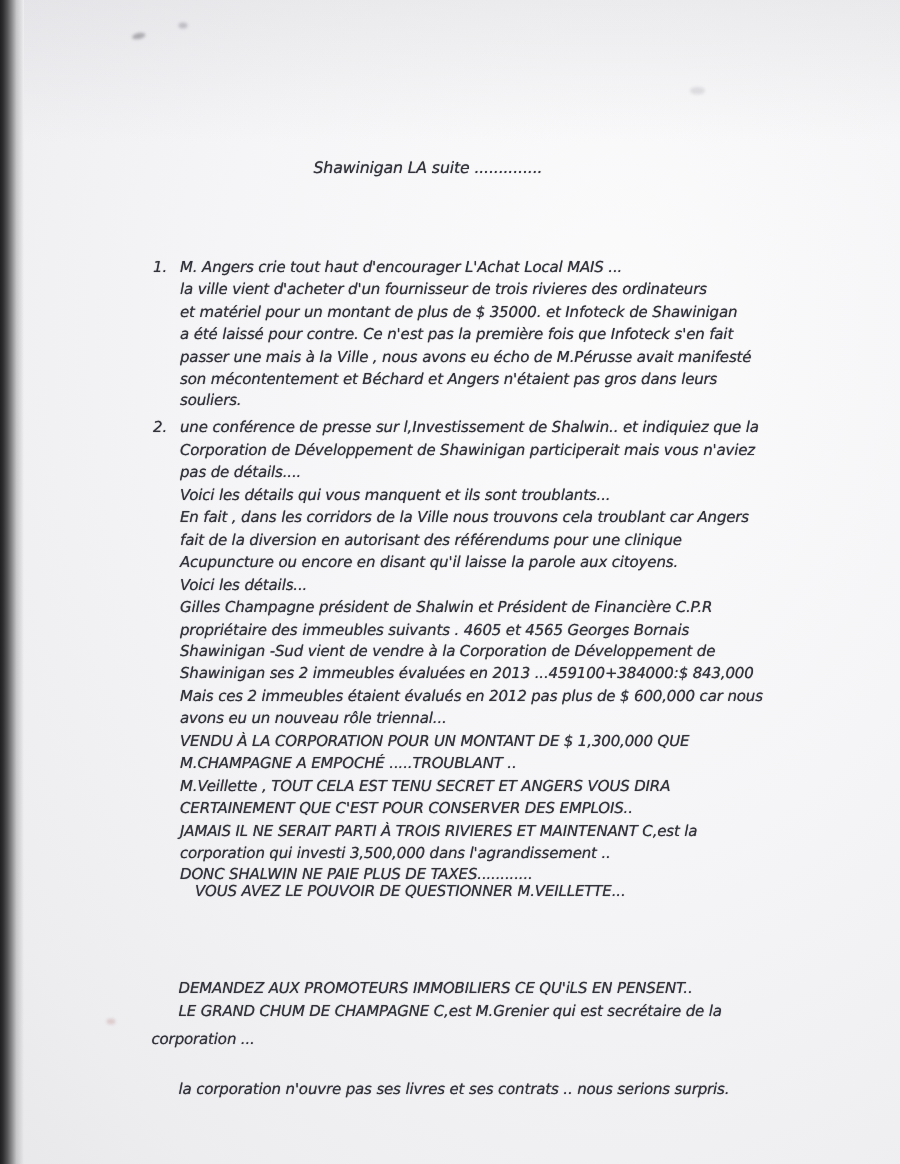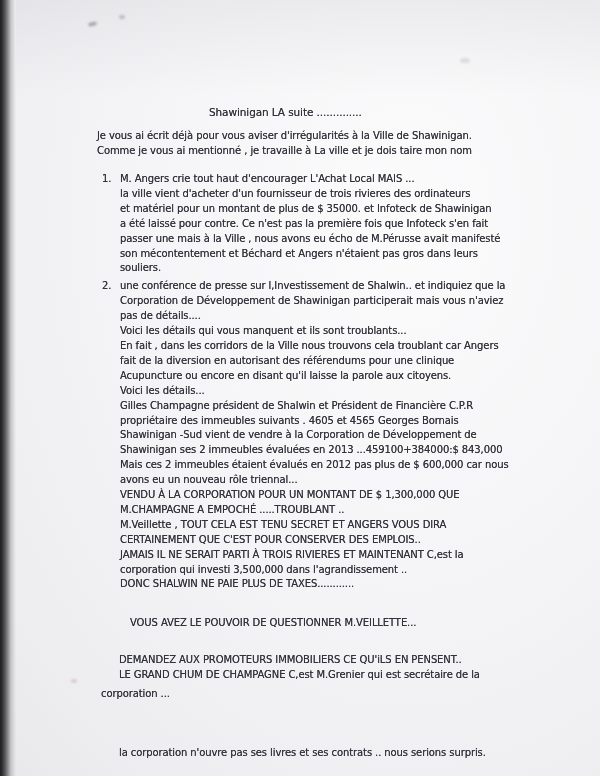--- a/index.html
+++ b/index.html
@@ -8,20 +8,21 @@
     overflow: hidden;
     background: #e9e9eb;
     font-family: "DejaVu Sans", "Liberation Sans", sans-serif;
   }
   .page {
     position: relative;
     width: 600px; height: 776px;
     background:
       radial-gradient(ellipse at 68% 28%, #fbfbfc 0%, #f5f5f7 45%, #ededf0 85%, #e8e8ea 100%);
     color: #32323b;
+    font-style: italic;
   }
   .edge-left {
     position: absolute; left: 0; top: 0; bottom: 0; width: 16px;
     background: linear-gradient(90deg,
       #1f1f21 0px, #2e2e30 2px, #58585a 5px, #8e8e90 8px,
       #c6c6c9 11px, rgba(232,232,235,0) 16px);
   }
   .shade-top {
     position: absolute; left: 16px; top: 0; right: 0; height: 95px;
     background: linear-gradient(180deg, rgba(180,180,188,0.18), rgba(180,180,188,0));
@@ -50,42 +51,40 @@
   }
   .list {
     position: absolute; left: 102px; top: 172px; width: 440px;
     margin: 0; padding: 0; list-style: none;
   }
   .item { display: flex; margin: 0; }
   .item + .item { margin-top: 3px; }
   .num { width: 18px; flex: 0 0 18px; }
   .item-lines { flex: 1; }
   .closing-line { position: absolute; margin: 0; white-space: nowrap; }
-  .cl0 { left: 130px; top: 588px; margin-top: 28px; }
+  .cl0 { left: 130px; top: 588px; }
   .cl1 { left: 119px; top: 653px; }
   .cl2 { left: 119px; top: 668px; }
   .cl3 { left: 101px; top: 687px; }
-  .cl4 { left: 119px; top: 720px; margin-top: 26px; }
+  .cl4 { left: 119px; top: 720px; }
 </style>
 </head>
 <body>
 
 <div class="page">
 
   <div class="edge-left"></div>
   <div class="shade-top"></div>
   <div class="smudge s1"></div>
   <div class="smudge s2"></div>
   <div class="smudge s3"></div>
   <div class="smudge s4"></div>
 
   <h1 class="title txt">Shawinigan LA suite ..............</h1>
 
-  <div class="intro txt lines">Je vous ai écrit déjà pour vous aviser d'irrégularités à la Ville de Shawinigan.
-Comme je vous ai mentionné , je travaille à La ville et je dois taire mon nom</div>
 
   <ol class="list txt">
     <li class="item">
       <span class="num">1.</span>
       <div class="item-lines lines">M. Angers crie tout haut d'encourager L'Achat Local MAIS ...
 la ville vient d'acheter d'un fournisseur de trois rivieres des ordinateurs
 et matériel pour un montant de plus de $ 35000. et Infoteck de Shawinigan
 a été laissé pour contre. Ce n'est pas la première fois que Infoteck s'en fait
 passer une mais à la Ville , nous avons eu écho de M.Pérusse avait manifesté
 son mécontentement et Béchard et Angers n'étaient pas gros dans leurs

